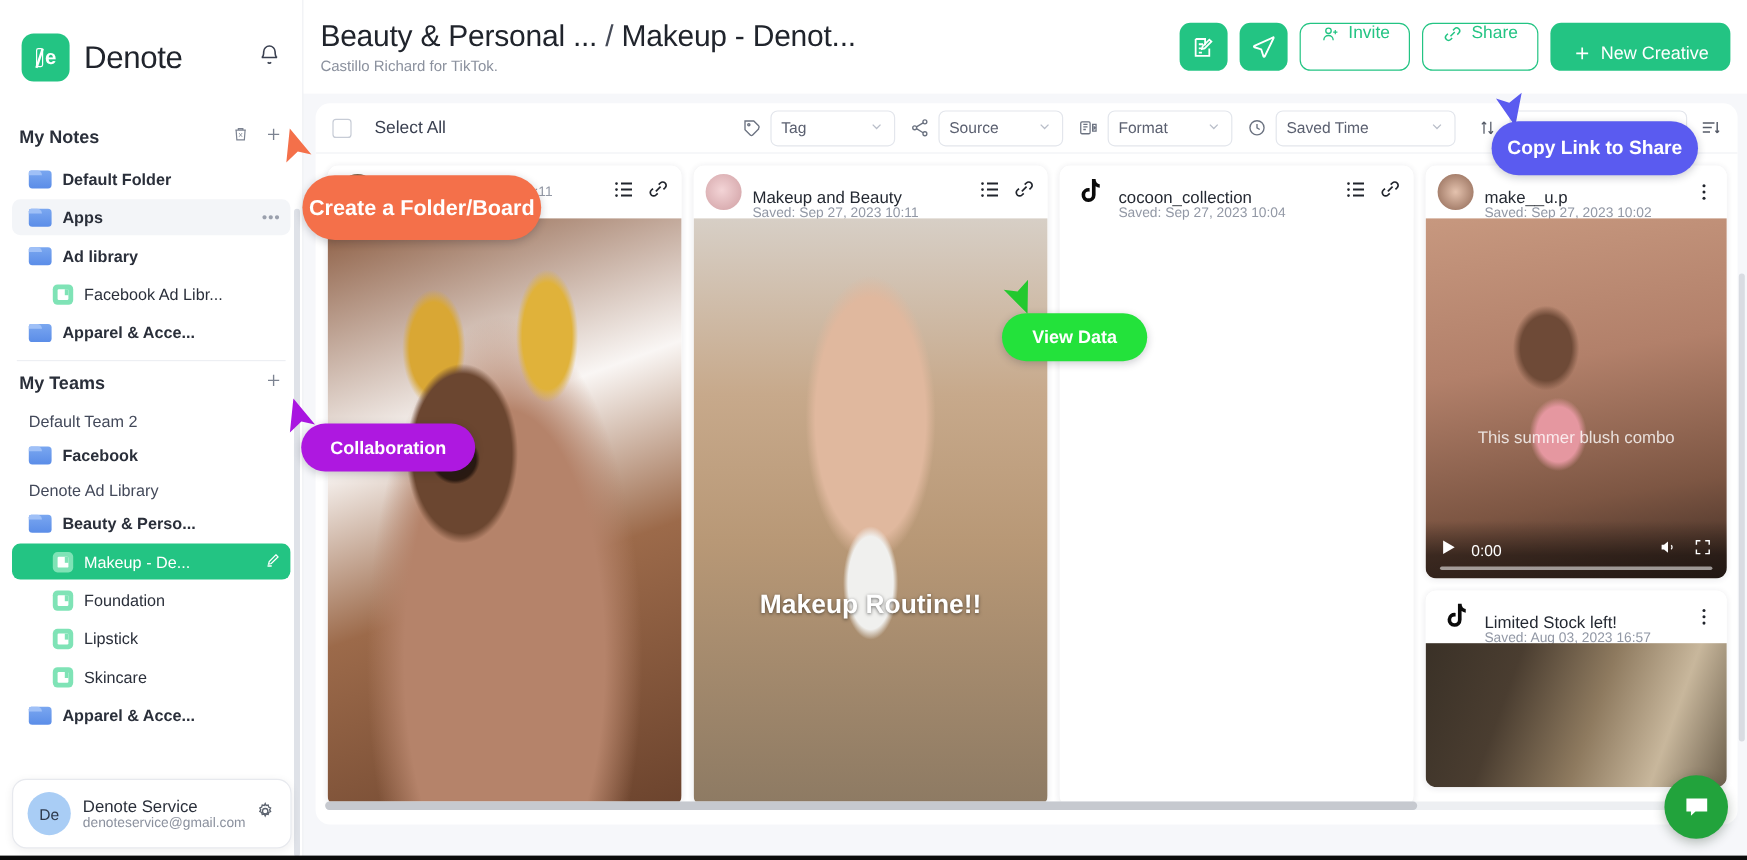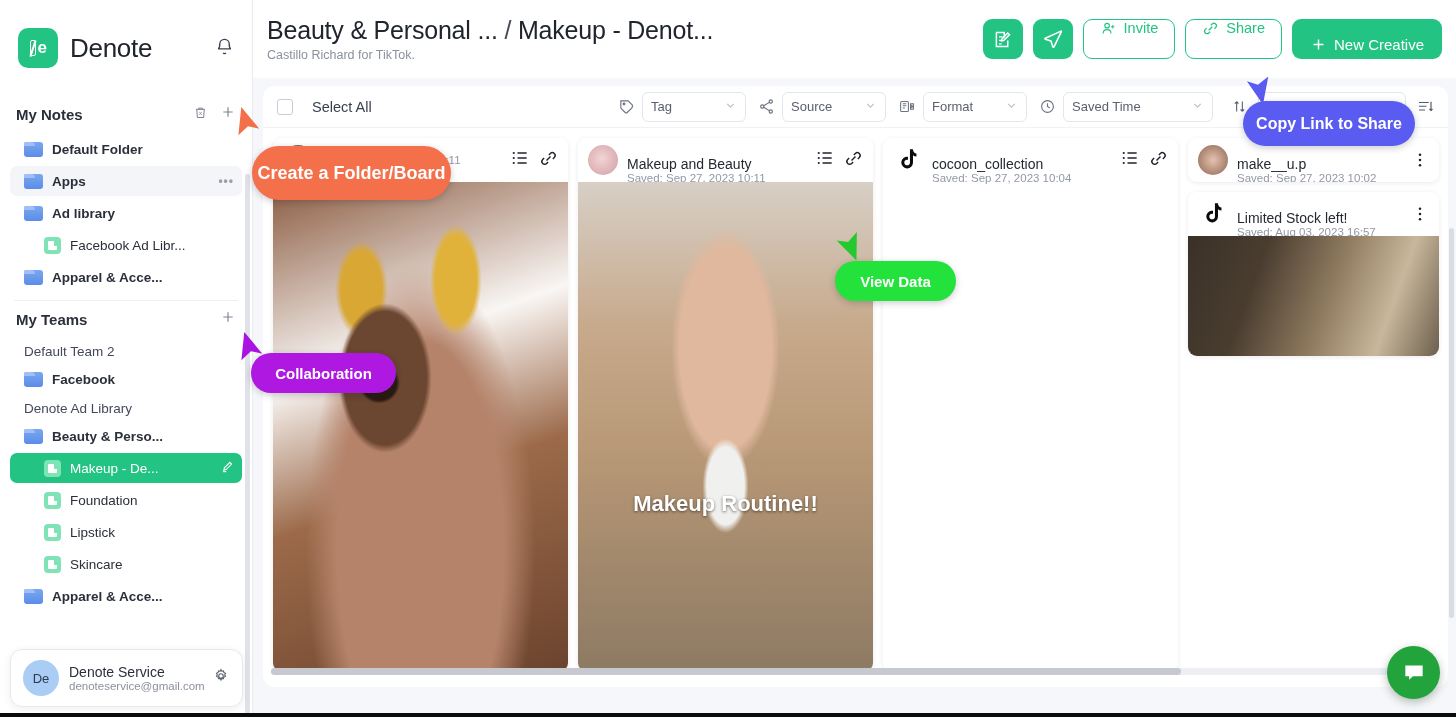--- a/index.html
+++ b/index.html
@@ -658,20 +658,38 @@
                     <div class="ch-date">Saved: Sep 27, 2023 10:02</div>
                   </div>
                   <div class="ch-acts">
                     <span class="kebab"><svg width="18" height="18" viewBox="0 0 24 24" fill="currentColor">
                         <circle cx="12" cy="5" r="1.7"></circle>
                         <circle cx="12" cy="12" r="1.7"></circle>
                         <circle cx="12" cy="19" r="1.7"></circle>
                       </svg></span>
                   </div>
                 </div>
+                <div class="media mid img-lips">
+                  <div class="ovl-sub">This summer blush combo</div>
+                  <div class="vctrl">
+                    <span><svg width="14" height="16" viewBox="0 0 16 16" fill="#fff">
+                        <path d="M3 1.5l11 6.5-11 6.5z"></path>
+                      </svg></span>
+                    <span class="time">0:00</span>
+                    <span style="flex:1"></span>
+                    <span><svg width="18" height="16" viewBox="0 0 24 24" fill="#fff">
+                        <path d="M4 9h3l5-4v14l-5-4H4z"></path>
+                        <path d="M16 9.5a3.5 3.5 0 0 1 0 5" fill="none" stroke="#fff" stroke-width="1.6"></path>
+                      </svg></span>
+                    <span><svg width="16" height="16" viewBox="0 0 24 24" fill="none" stroke="#fff" stroke-width="1.8">
+                        <path d="M4 9V4h5M20 9V4h-5M4 15v5h5M20 15v5h-5"></path>
+                      </svg></span>
+                  </div>
+                  <div class="vbar"></div>
+                </div>
               </div>
               <div class="card">
                 <div class="card-head">
                   <span style="width: 30px; flex: 0 0 30px; display: flex; justify-content: center;">
                     <svg width="26" height="26" viewBox="0 0 24 24" fill="#0b0b0b">
                       <path d="M16.6 2h-2.8v12.3a2.6 2.6 0 1 1-2.6-2.6c.3 0 .5 0 .8.1V9a5.4 5.4 0 1 0 4.6 5.3V7.6c.9.7 2 1.1 3.2 1.2V6c-1.8-.1-3.2-1.7-3.2-4z"></path>
                     </svg>
                   </span>
                   <div class="ch-txt">
                     <div class="ch-name">Limited Stock left!</div>

